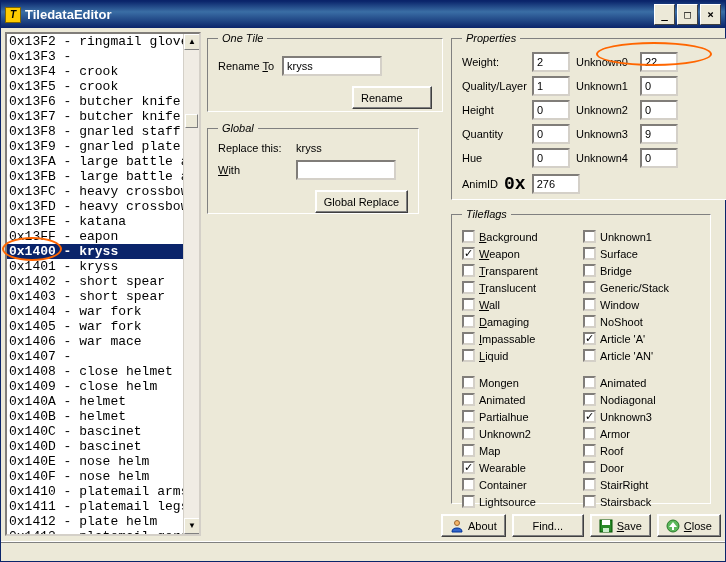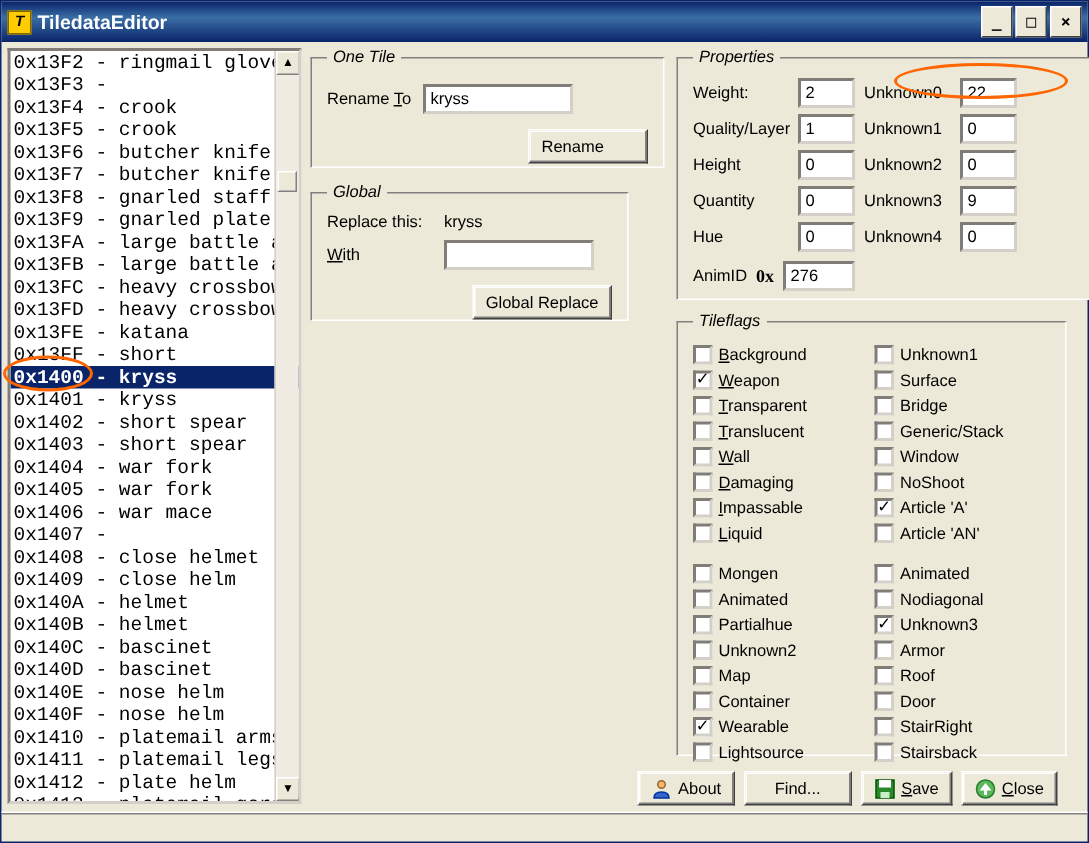--- a/index.html
+++ b/index.html
@@ -37,30 +37,30 @@
 .label u { text-decoration: underline; }
 
 input.txt { font-family: "MS Sans Serif","Tahoma",sans-serif; font-size: 11px; height: 20px; padding: 1px 3px; background: #fff; border: 2px inset #d4d0c8; }
 .btn { background: #ece9d8; border: 1px solid #fff; border-right-color:#404040; border-bottom-color:#404040; box-shadow: inset -1px -1px #808080, inset 1px 1px #fff; font-size: 11px; padding: 2px 8px; height: 23px; cursor: default; display: inline-flex; align-items:center; gap:4px; }
 
 .propgrid { display: grid; grid-template-columns: 64px 38px 58px 38px; column-gap: 6px; row-gap: 4px; align-items: center; }
 .propgrid .label { white-space: nowrap; }
 .propgrid input.txt { width: 38px; text-align:left; }
 
 .animrow { margin-top: 6px; display:flex; align-items:center; gap:6px; }
-.animrow .ox { font-weight:bold; font-family: Liberation Serif, serif; font-size:12px; }
+.animrow .ox { font-weight:bold; font-family: Liberation Mono, monospace; font-size:18px; }
 
 .flags-cols { display: grid; grid-template-columns: 1fr 1fr; column-gap: 4px; }
 .checkrow { display: flex; align-items: center; height: 17px; gap: 4px; }
 .checkrow .cb { width: 13px; height: 13px; border: 2px inset #d4d0c8; background: #fff; display:inline-flex; align-items:center; justify-content:center; font-size:10px; line-height:9px; }
 .checkrow .cb.checked::after { content: "✓"; font-size: 11px; line-height: 9px; }
 .flag-gap { height: 10px; }
 
 .statusbar { height: 20px; border-top: 1px solid #fff; box-shadow: inset 0 1px #808080; display:flex; align-items:center; padding: 0 4px; font-size:11px; }
-.btnrow { position: absolute; right: 16px; bottom: 0; display:flex; gap:6px; }
+.btnrow { position: absolute; right: 0; bottom: 0; display:flex; gap:6px; }
 
 .annot { position: absolute; border: 2px solid #ff6600; border-radius: 50%; pointer-events: none; }
 .annot1 { left: 2px; top: 237px; width: 60px; height: 24px; }
 .annot2 { left: 596px; top: 42px; width: 116px; height: 24px; }
 
 .svgico { width:14px; height:14px; display:inline-block; }
 </style>
 </head>
 <body>
 
@@ -84,21 +84,21 @@
           <div class="row">0x13F5 - crook</div>
           <div class="row">0x13F6 - butcher knife</div>
           <div class="row">0x13F7 - butcher knife</div>
           <div class="row">0x13F8 - gnarled staff</div>
           <div class="row">0x13F9 - gnarled plate</div>
           <div class="row">0x13FA - large battle ax</div>
           <div class="row">0x13FB - large battle ax</div>
           <div class="row">0x13FC - heavy crossbow</div>
           <div class="row">0x13FD - heavy crossbow</div>
           <div class="row">0x13FE - katana</div>
-          <div class="row">0x13FF - short</div>
+          <div class="row">0x13FF - eapon</div>
           <div class="row sel">0x1400 - kryss</div>
           <div class="row">0x1401 - kryss</div>
           <div class="row">0x1402 - short spear</div>
           <div class="row">0x1403 - short spear</div>
           <div class="row">0x1404 - war fork</div>
           <div class="row">0x1405 - war fork</div>
           <div class="row">0x1406 - war mace</div>
           <div class="row">0x1407 -</div>
           <div class="row">0x1408 - close helmet</div>
           <div class="row">0x1409 - close helm</div>
@@ -228,26 +228,26 @@
               </div>
               <div class="checkrow">
                 <span class="cb"></span>
                 <span class="label">Unknown2</span>
               </div>
               <div class="checkrow">
                 <span class="cb"></span>
                 <span class="label">Map</span>
               </div>
               <div class="checkrow">
-                <span class="cb"></span>
-                <span class="label">Container</span>
-              </div>
-              <div class="checkrow">
                 <span class="cb checked"></span>
                 <span class="label">Wearable</span>
+              </div>
+              <div class="checkrow">
+                <span class="cb"></span>
+                <span class="label">Container</span>
               </div>
               <div class="checkrow">
                 <span class="cb"></span>
                 <span class="label">Lightsource</span>
               </div>
             </div>
           <div id="flagcol2">
               <div class="checkrow">
                 <span class="cb"></span>
                 <span class="label">Unknown1</span>

